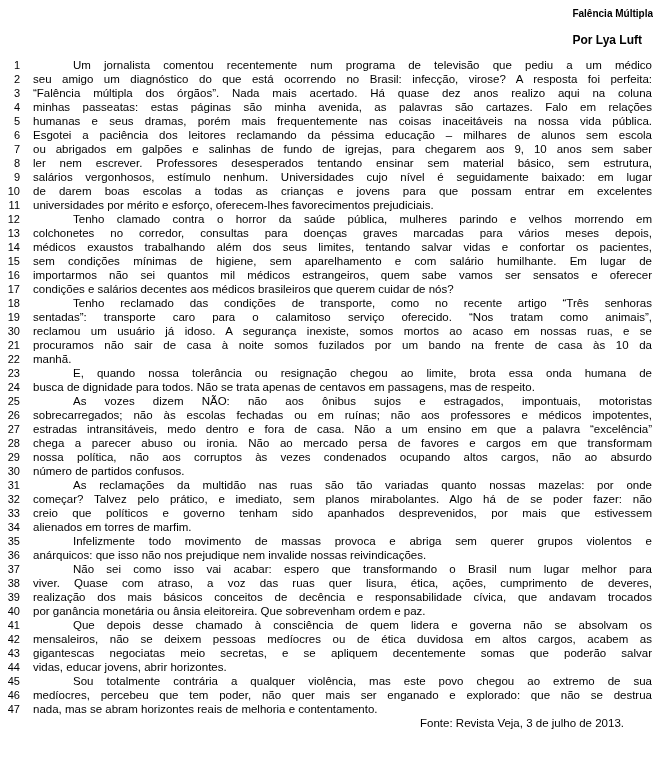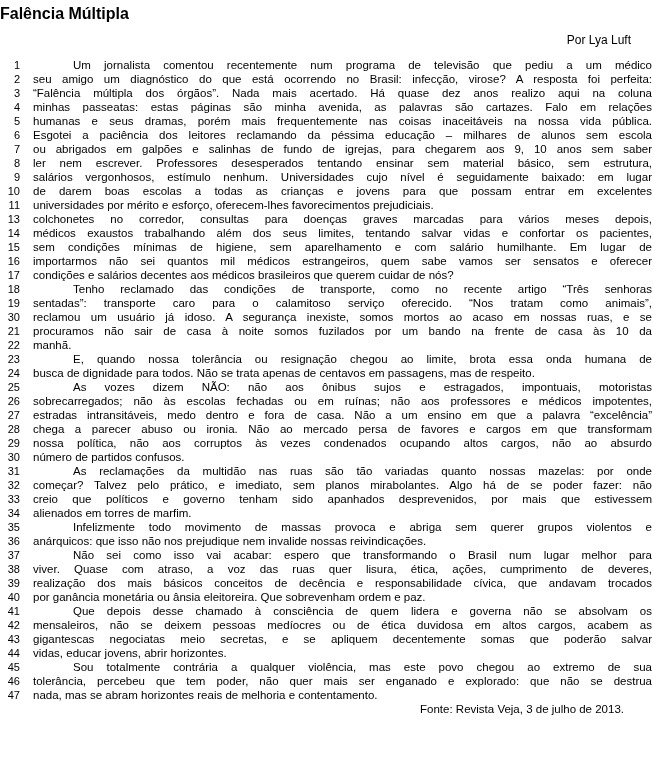--- a/index.html
+++ b/index.html
@@ -10,30 +10,30 @@
   body {
     width: 653px;
     height: 759px;
     overflow: hidden;
     color: #000000;
     font-family: "Liberation Sans", sans-serif;
     -webkit-font-smoothing: antialiased;
   }
   .doc-title {
     padding-top: 6px;
-    text-align: left;
+    text-align: right;
     font-weight: bold;
-    font-size: 16px;
+    font-size: 10px;
     line-height: 15px;
   }
   .byline {
     margin-top: 12px;
-    padding-right: 22px;
-    text-align: right;
-    font-weight: normal;
+    padding-right: 11px;
+    text-align: right;
+    font-weight: bold;
     font-size: 12px;
     line-height: 15px;
   }
   .body-lines {
     margin-top: 10px;
   }
   .line {
     display: flex;
     align-items: baseline;
     height: 14px;
@@ -113,20 +113,24 @@
       <span class="text">salários vergonhosos, estímulo nenhum. Universidades cujo nível é seguidamente baixado: em lugar</span>
     </div>
     <div class="line justify">
       <span class="num">10</span>
       <span class="text">de darem boas escolas a todas as crianças e jovens para que possam entrar em excelentes</span>
     </div>
     <div class="line">
       <span class="num">11</span>
       <span class="text">universidades por mérito e esforço, oferecem-lhes favorecimentos prejudiciais.</span>
     </div>
+    <div class="line indent justify">
+      <span class="num">12</span>
+      <span class="text">Tenho clamado contra o horror da saúde pública, mulheres parindo e velhos morrendo em</span>
+    </div>
     <div class="line justify">
       <span class="num">13</span>
       <span class="text">colchonetes no corredor, consultas para doenças graves marcadas para vários meses depois,</span>
     </div>
     <div class="line justify">
       <span class="num">14</span>
       <span class="text">médicos exaustos trabalhando além dos seus limites, tentando salvar vidas e confortar os pacientes,</span>
     </div>
     <div class="line justify">
       <span class="num">15</span>
@@ -247,21 +251,21 @@
     <div class="line">
       <span class="num">44</span>
       <span class="text">vidas, educar jovens, abrir horizontes.</span>
     </div>
     <div class="line indent justify">
       <span class="num">45</span>
       <span class="text">Sou totalmente contrária a qualquer violência, mas este povo chegou ao extremo de sua</span>
     </div>
     <div class="line justify">
       <span class="num">46</span>
-      <span class="text">tolerância, percebeu que tem poder, não quer mais ser enganado e explorado: que não se destrua</span>
+      <span class="text">medíocres, percebeu que tem poder, não quer mais ser enganado e explorado: que não se destrua</span>
     </div>
     <div class="line">
       <span class="num">47</span>
       <span class="text">nada, mas se abram horizontes reais de melhoria e contentamento.</span>
     </div>
   </div>
 
 <div class="source-line">Fonte: Revista Veja, 3 de julho de 2013.</div>
 
 </body></html>

